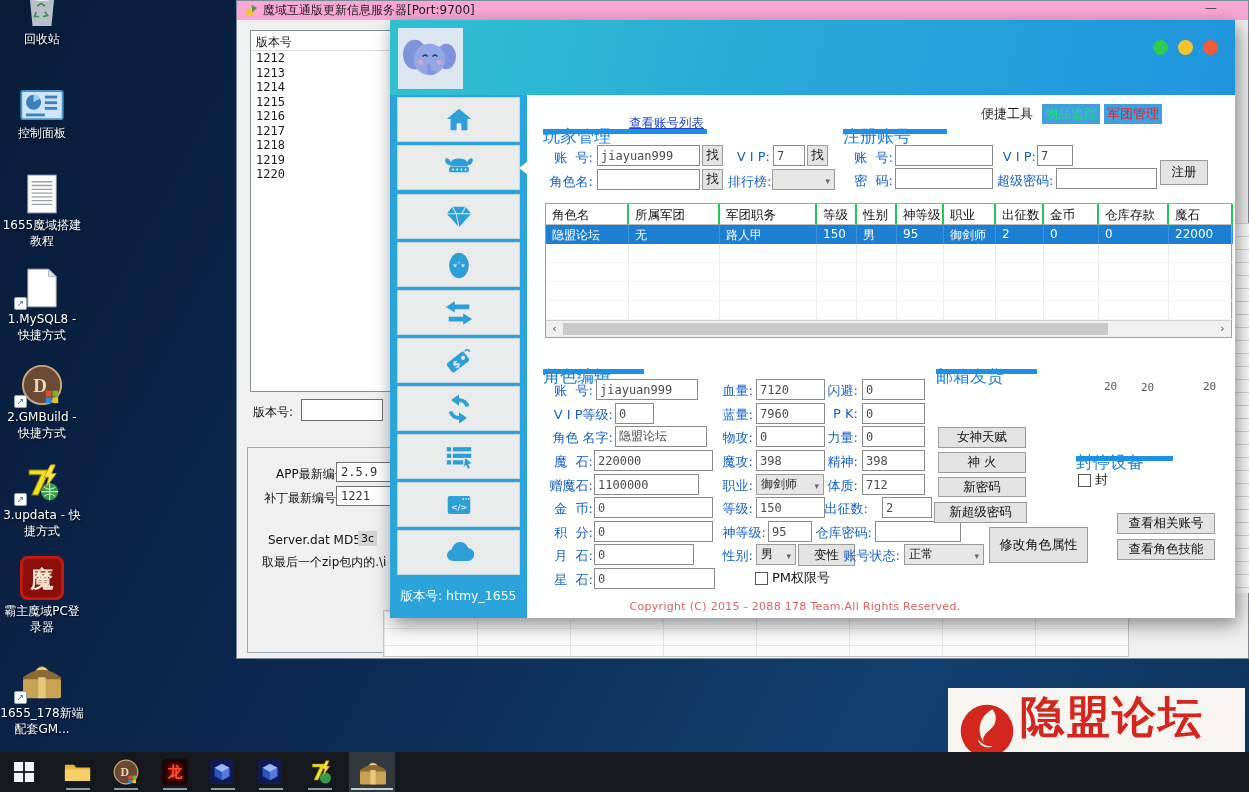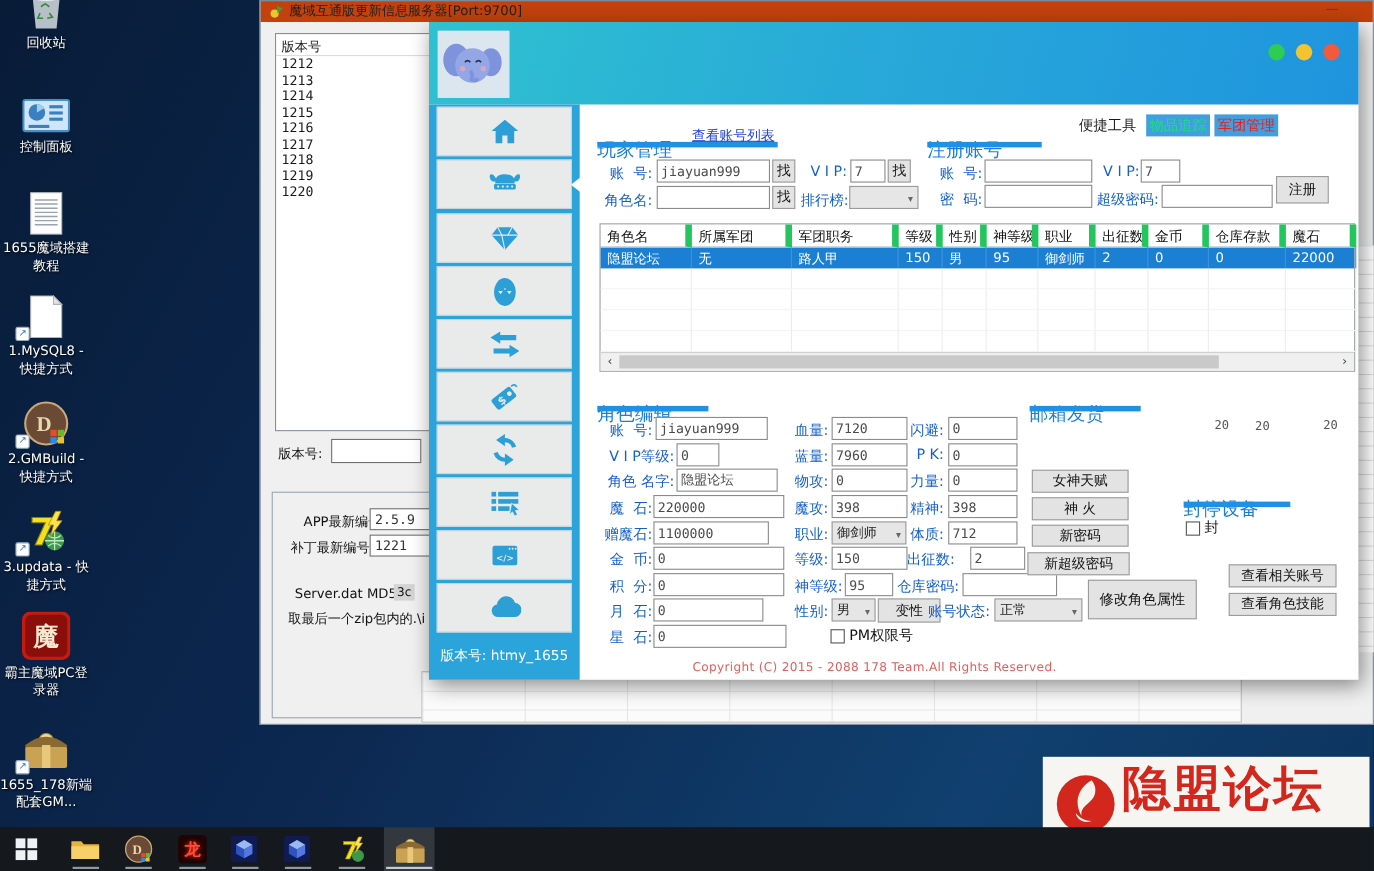--- a/index.html
+++ b/index.html
@@ -11,21 +11,21 @@
 
   
   .dicon{position:absolute;width:84px;text-align:center;}
   .dicon .ic{position:relative;height:48px;display:flex;align-items:flex-end;justify-content:center;}
   .dlabel{color:#fff;font-size:12px;line-height:16px;text-shadow:1px 1px 2px rgba(0,0,0,.95);margin-top:3px;}
   .sc{position:absolute;left:14px;bottom:-2px;width:13px;height:13px;background:#fff;border:1px solid #93a7bc;border-radius:2px;}
   .sc::after{content:"↗";color:#2a6ae8;font-size:9px;line-height:11px;display:block;text-align:center;}
 
   
   .bgwin{position:absolute;left:236px;top:0;width:1013px;height:659px;background:#f0f0f0;border:1px solid #7b8a99;}
-  .bgtitle{position:absolute;left:0;top:0;right:0;height:19px;background:#c2410c;display:flex;align-items:center;padding-left:8px;font-size:12px;color:#222;gap:5px;}
+  .bgtitle{position:absolute;left:0;top:0;right:0;height:19px;background:#f9a8d4;display:flex;align-items:center;padding-left:8px;font-size:12px;color:#222;gap:5px;}
   .bgmin{position:absolute;left:962px;top:0;width:24px;height:16px;color:#444;font-size:12px;text-align:center;}
   .bgmin::after{content:"—";}
   .listbox{position:absolute;left:13px;top:29px;width:153px;height:362px;background:#fff;border:1px solid #828f9c;}
   .listhead{height:20px;border-bottom:1px solid #dcdcdc;font-size:12px;color:#1a1a1a;padding:3px 0 0 5px;}
   .litem{height:14.5px;font-size:12px;color:#1a1a1a;padding-left:5px;font-family:"DejaVu Sans Mono",monospace;}
   .bglabel{position:absolute;font-size:12px;color:#111;white-space:pre;}
   .bginp{position:absolute;background:#fff;border:1px solid #707070;font:12px "DejaVu Sans Mono",monospace;color:#333;padding:2px 4px;}
   .groupbox{position:absolute;left:10px;top:446px;width:372px;height:206px;border:1px solid #9aa5af;}
   .bgrid{position:absolute;left:146px;top:609px;width:746px;height:47px;background:#fbfbfb;border:1px solid #c4c4c4;
     background-image:linear-gradient(#e4e4e4 1px,transparent 1px),linear-gradient(90deg,#e4e4e4 1px,transparent 1px);
@@ -54,21 +54,21 @@
   .inp{position:absolute;background:#fff;border:1px solid #8a8a8a;font:12px "DejaVu Sans Mono",monospace;color:#4a4a4a;padding:0 3px;height:21px;}
   .btn{position:absolute;background:#e3e3e3;border:1px solid #9b9b9b;font-size:12.5px;color:#111;display:flex;align-items:center;justify-content:center;white-space:nowrap;}
   .sel{position:absolute;background:#e6e6e6;border:1px solid #9b9b9b;font-size:12px;color:#222;display:flex;align-items:center;justify-content:space-between;height:21px;padding:0 4px;}
   .sel .chev::after{content:"▾";color:#666;font-size:9px;margin-left:3px;}
   .cb{position:absolute;display:flex;align-items:center;font-size:13px;color:#111;gap:4px;}
   .cb .box{width:13px;height:13px;border:1px solid #555;background:#fff;}
 
   
   .tbl{position:absolute;left:155px;top:183px;width:687px;border:1px solid #9aa0a6;background:#fff;}
   .trow{display:grid;grid-template-columns:83px 91px 97px 40px 40px 47px 52px 48px 55px 70px 64px;}
-  .thead>span{font-size:12.5px;color:#111;padding:3px 0 2px 6px;border-right:6px solid #22c55e;border-bottom:1px solid #bcbcbc;height:21px;overflow:hidden;white-space:nowrap;}
+  .thead>span{font-size:12.5px;color:#111;padding:3px 0 2px 6px;border-right:2px solid #22c55e;border-bottom:1px solid #bcbcbc;height:21px;overflow:hidden;white-space:nowrap;}
   .selrow{background:#1b7fd4;}
   .selrow>span{color:#fff;font-size:12px;padding:2px 0 0 6px;border-right:1px solid #3e93dd;height:19px;overflow:hidden;white-space:nowrap;}
   .erow>i{height:19px;border-right:1px solid #ececec;border-bottom:1px solid #f4f4f4;}
   .hscroll{position:relative;height:17px;background:#f0f0f0;border-top:1px solid #d0d0d0;}
   .harrow{position:absolute;top:0;width:17px;height:16px;color:#444;font-size:11px;text-align:center;line-height:15px;}
   .harrow.l{left:0;} .harrow.r{right:0;}
   .harrow.l::after{content:"‹";} .harrow.r::after{content:"›";}
   .hthumb{position:absolute;left:17px;top:2px;width:545px;height:12px;background:#c9c9c9;}
 
   .copy{position:absolute;left:405px;top:580px;transform:translateX(-50%);font-size:11px;color:#e06060;white-space:nowrap;letter-spacing:.3px;}

